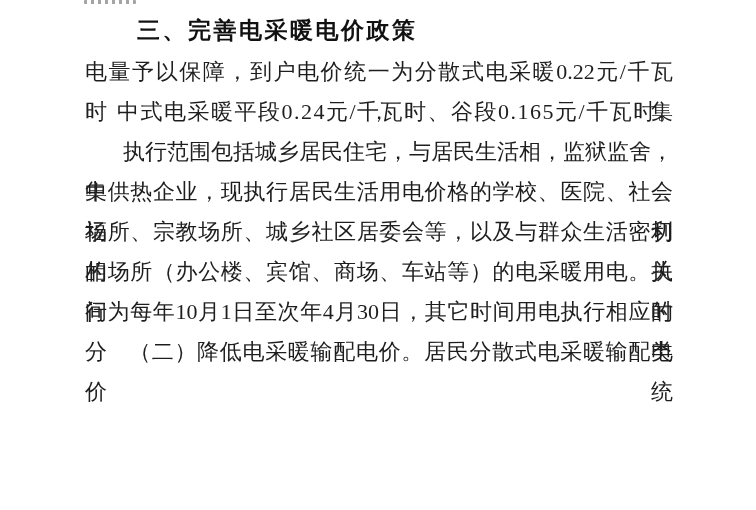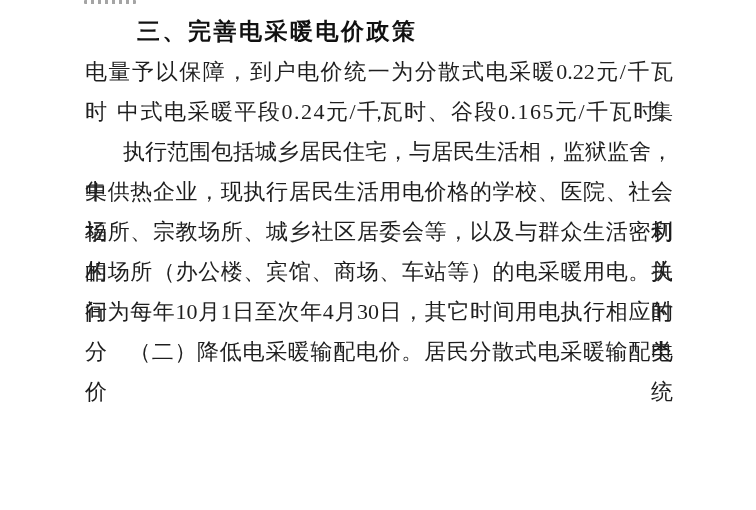--- a/index.html
+++ b/index.html
@@ -46,21 +46,21 @@
     text-align-last: justify;
   }
   .ln.plain {
     text-align: left;
     letter-spacing: 1.5px;
     margin-left: 32px;
   }
   .indent-first { text-indent: 44px; }
   .indent-exec  { text-indent: 38px; }
   .heading {
-    font-family: Liberation Serif, serif;
+    font-family: Liberation Mono, monospace;
     font-weight: 700;
     font-size: 23px;
     letter-spacing: 2.5px;
     text-indent: 52px;
     color: #111111;
   }
 </style>
 </head>
 <body>
 

